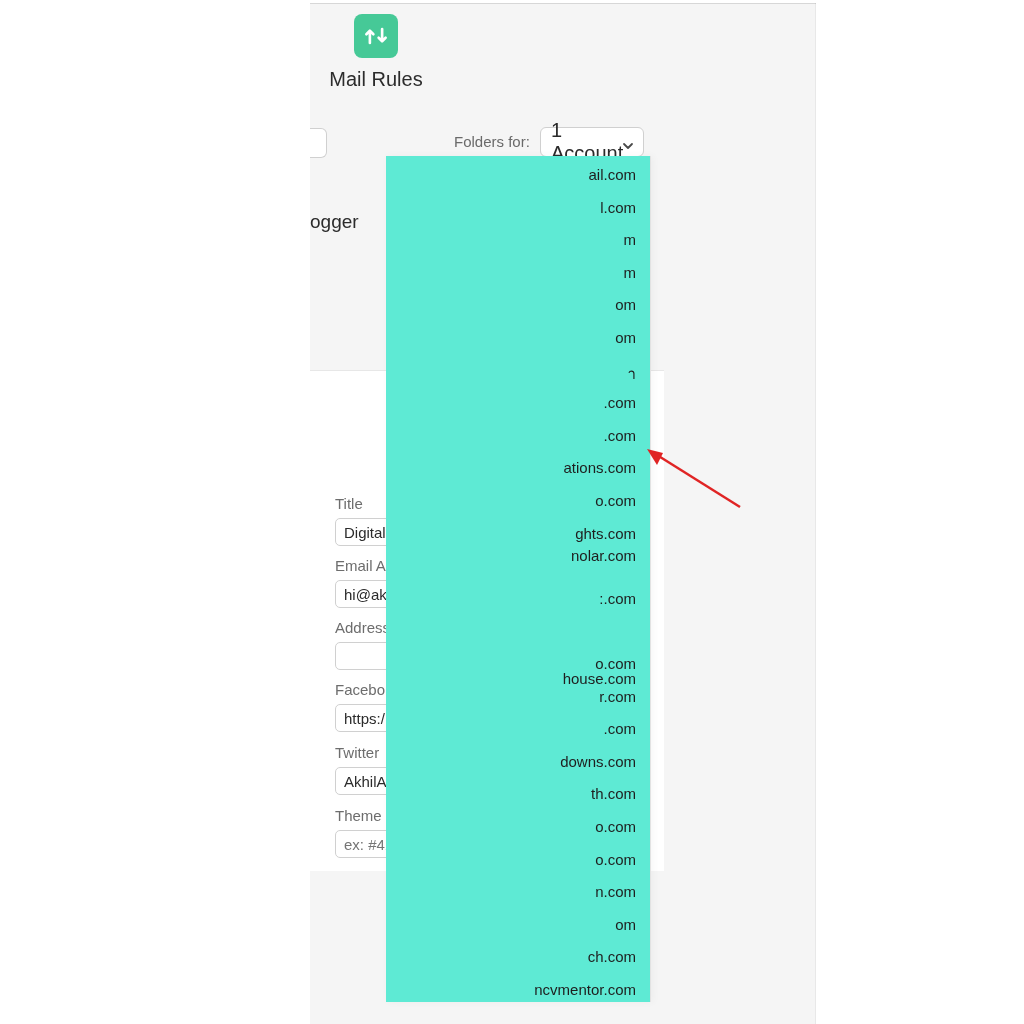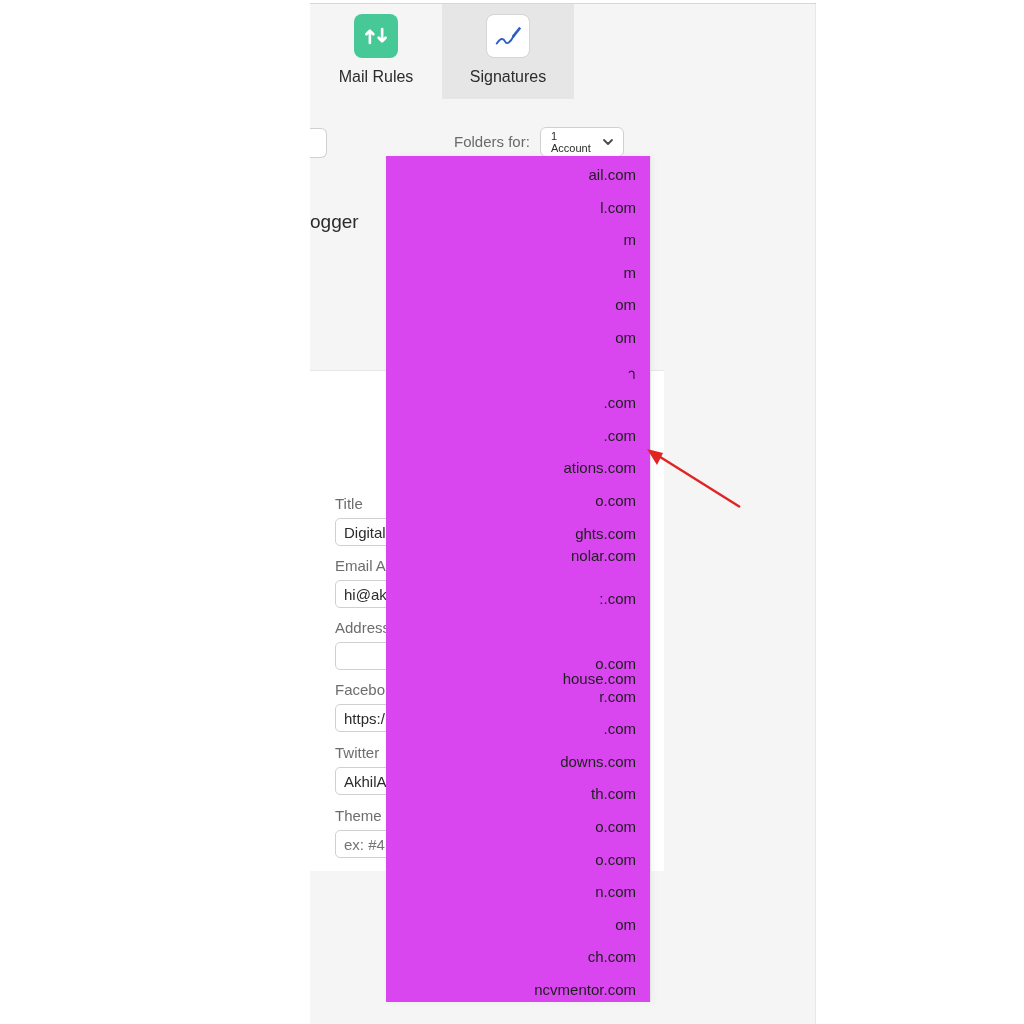--- a/index.html
+++ b/index.html
@@ -21,21 +21,21 @@
     display:flex;align-items:flex-start;
   }
   .tab{
     width:132px;height:96px;display:flex;flex-direction:column;align-items:center;justify-content:flex-start;
     padding-top:10px;box-sizing:border-box;cursor:pointer;
   }
   .tab.active{background:var(--tab-active);}
   .tab .icon-box{
     width:44px;height:44px;border-radius:8px;display:flex;align-items:center;justify-content:center;
   }
-  .tab .label{margin-top:10px;font-size:16px;color:#2c2c2c;}
+  .tab .label{margin-top:10px;font-size:20px;color:#2c2c2c;}
   
   .icon-mailrules{background:#46c997;}
   .icon-mailrules svg{width:28px;height:28px;}
   .icon-folders{background:#9a9a9a;}
   .icon-folders svg{width:28px;height:28px;}
   .icon-signatures{
     background:#fff;border:1px solid #d5d5d5;width:44px;height:44px;box-sizing:border-box;
   }
   .icon-signatures svg{width:30px;height:30px;}
   .icon-templates{background:#4a4a50;}
@@ -46,24 +46,24 @@
     position:absolute;left:310px;right:208px;top:99px;bottom:0;background:var(--panel);
   }
   
   .right-edge{position:absolute;right:208px;top:3px;bottom:0;width:1px;background:rgba(0,0,0,0.05);}
 
   
   .defaultfor{
     position:absolute;left:454px;top:133px;font-size:15px;color:#6a6a6a;
   }
   .select{
-    position:absolute;left:540px;top:127px;height:30px;width:84px;
+    position:absolute;left:540px;top:127px;height:30px;width:104px;
     background:#fff;border:1px solid var(--input-border);border-radius:6px;
     display:flex;align-items:center;padding:0 28px 0 10px;box-sizing:border-box;
-    color:#2b2b2b;font-size:11px;cursor:pointer;
+    color:#2b2b2b;font-size:20px;cursor:pointer;
   }
   .select .chev{
     position:absolute;right:8px;top:7px;
   }
 
   
   .edge-input{
     position:absolute;left:310px;top:128px;width:17px;height:30px;background:#fff;
     border:1px solid var(--input-border);border-left:none;border-radius:0 6px 6px 0;box-sizing:border-box;
   }
@@ -99,21 +99,21 @@
   .field{position:absolute;left:335px;}
   .flabel{font-size:15px;color:var(--muted);margin-bottom:6px;}
   .finput{
     width:300px;height:28px;border:1px solid var(--input-border);border-radius:5px;background:#fff;
     padding:0 8px;font-size:15px;color:#2b2b2b;box-sizing:border-box;
   }
   .finput.placeholder{color:#b5b5b5;}
 
   
   .dropdown{
-    position:absolute;left:386px;top:156px;width:264px;bottom:22px;background:#d946ef;
+    position:absolute;left:386px;top:156px;width:264px;bottom:22px;background:#5eead4;
     border-right:1px solid #e2e2e2;box-shadow:2px 0 8px rgba(0,0,0,0.04);overflow:hidden;
   }
   .dd-item{
     position:absolute;right:14px;font-size:15px;color:#1e1e1e;white-space:nowrap;text-align:right;
     cursor:pointer;
   }
 
   
   .arrow{position:absolute;left:645px;top:445px;pointer-events:none;}
 
@@ -124,29 +124,20 @@
 <div class="stage">
 
   <div class="toolbar">
     <div class="tab">
       <div class="icon-box icon-mailrules">
         <svg viewBox="0 0 32 32">
             <path d="M9 24 L9 10 L5 14 M9 10 L13 14 M23 8 L23 22 L19 18 M23 22 L27 18" stroke="#fff" stroke-width="3" fill="none" stroke-linecap="round" stroke-linejoin="round"></path>
           </svg>
       </div>
       <span class="label">Mail Rules</span>
-    </div>
-    <div class="tab active">
-      <div class="icon-box icon-signatures">
-        <svg viewBox="0 0 32 32">
-          <path d="M4 24 C8 18 11 18 13 22 C15 26 19 22 22 16" stroke="#2d5ec8" stroke-width="2" fill="none" stroke-linecap="round"></path>
-          <path d="M20 16 L28 6 L30 8 L22 18 Z" fill="#2d5ec8"></path>
-        </svg>
-      </div>
-      <span class="label">Signatures</span>
     </div>
   </div>
 
   <div class="main-bg"></div>
   <div class="right-edge"></div>
 
   <div class="edge-input"></div>
 
   <span class="defaultfor">Folders for:</span>
   <div class="select">

